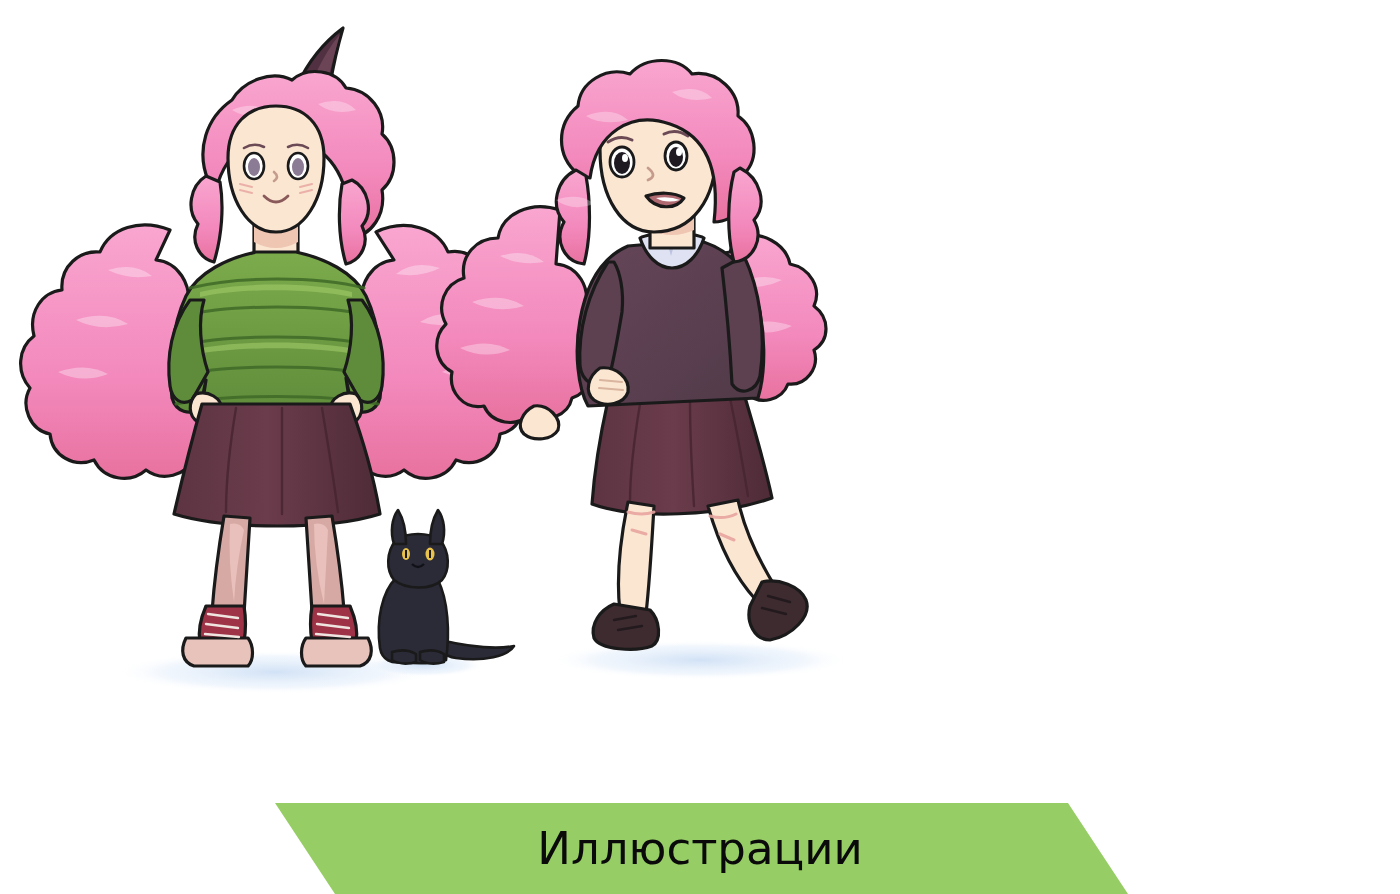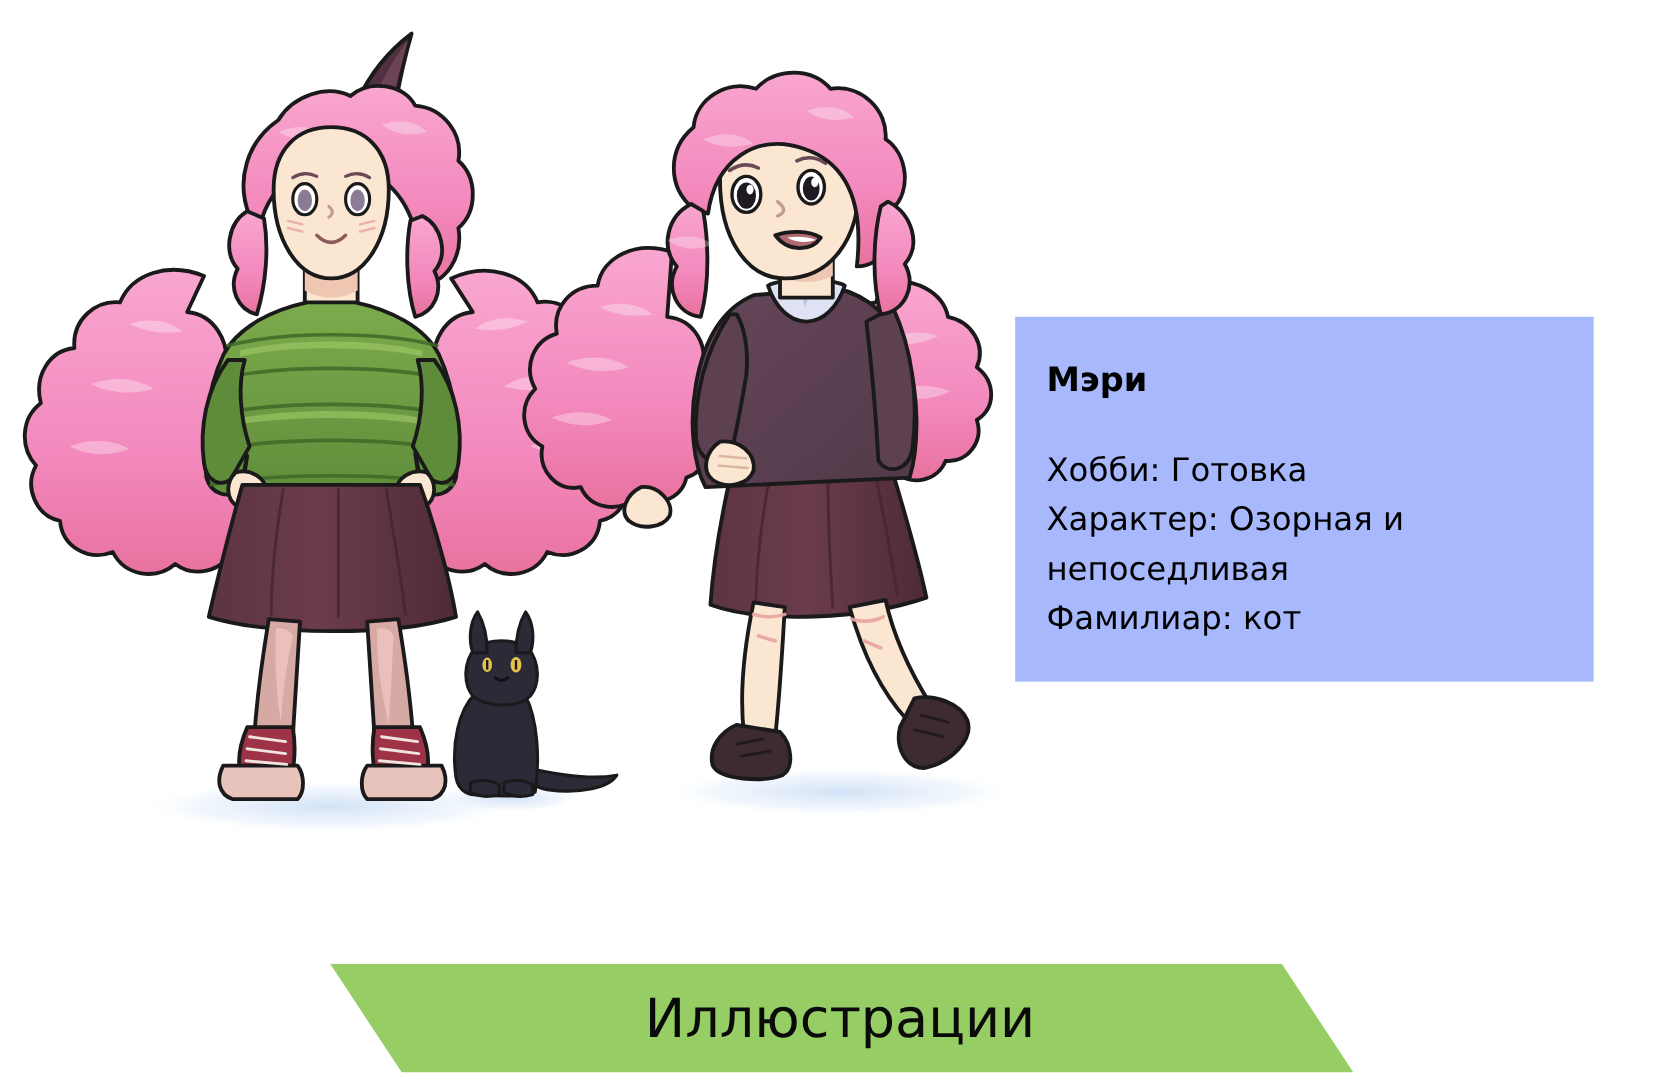--- a/index.html
+++ b/index.html
@@ -374,28 +374,19 @@
         <path fill="url(#hairGrad)" d="M740 168 C 760 178 768 204 754 220 C 764 238 754 260 734 262 C 726 232 728 196 734 172 Z"></path>
         <g stroke="none" fill="#ffffff" opacity="0.3">
           <path d="M586 116 q26 -10 42 4 q-26 6 -42 -4 Z"></path>
           <path d="M672 92 q26 -8 40 6 q-24 6 -40 -6 Z"></path>
           <path d="M556 200 q24 -8 38 4 q-22 8 -38 -4 Z"></path>
         </g>
       </g>
     </svg>
   </div>
 
-  <div id="info-card">
-    <div class="card-title">Мэри</div>
-    <div class="card-lines">
-      <div class="card-line">Хобби: Готовка</div>
-      <div class="card-line">Характер: Озорная и</div>
-      <div class="card-line">непоседливая</div>
-      <div class="card-line">Фамилиар: кот</div>
-    </div>
-  </div>
 
   <div id="bottom-banner">
     <div class="banner-shape"></div>
     <div class="banner-label">Иллюстрации</div>
   </div>
 
 </div>
 
 </body></html>

